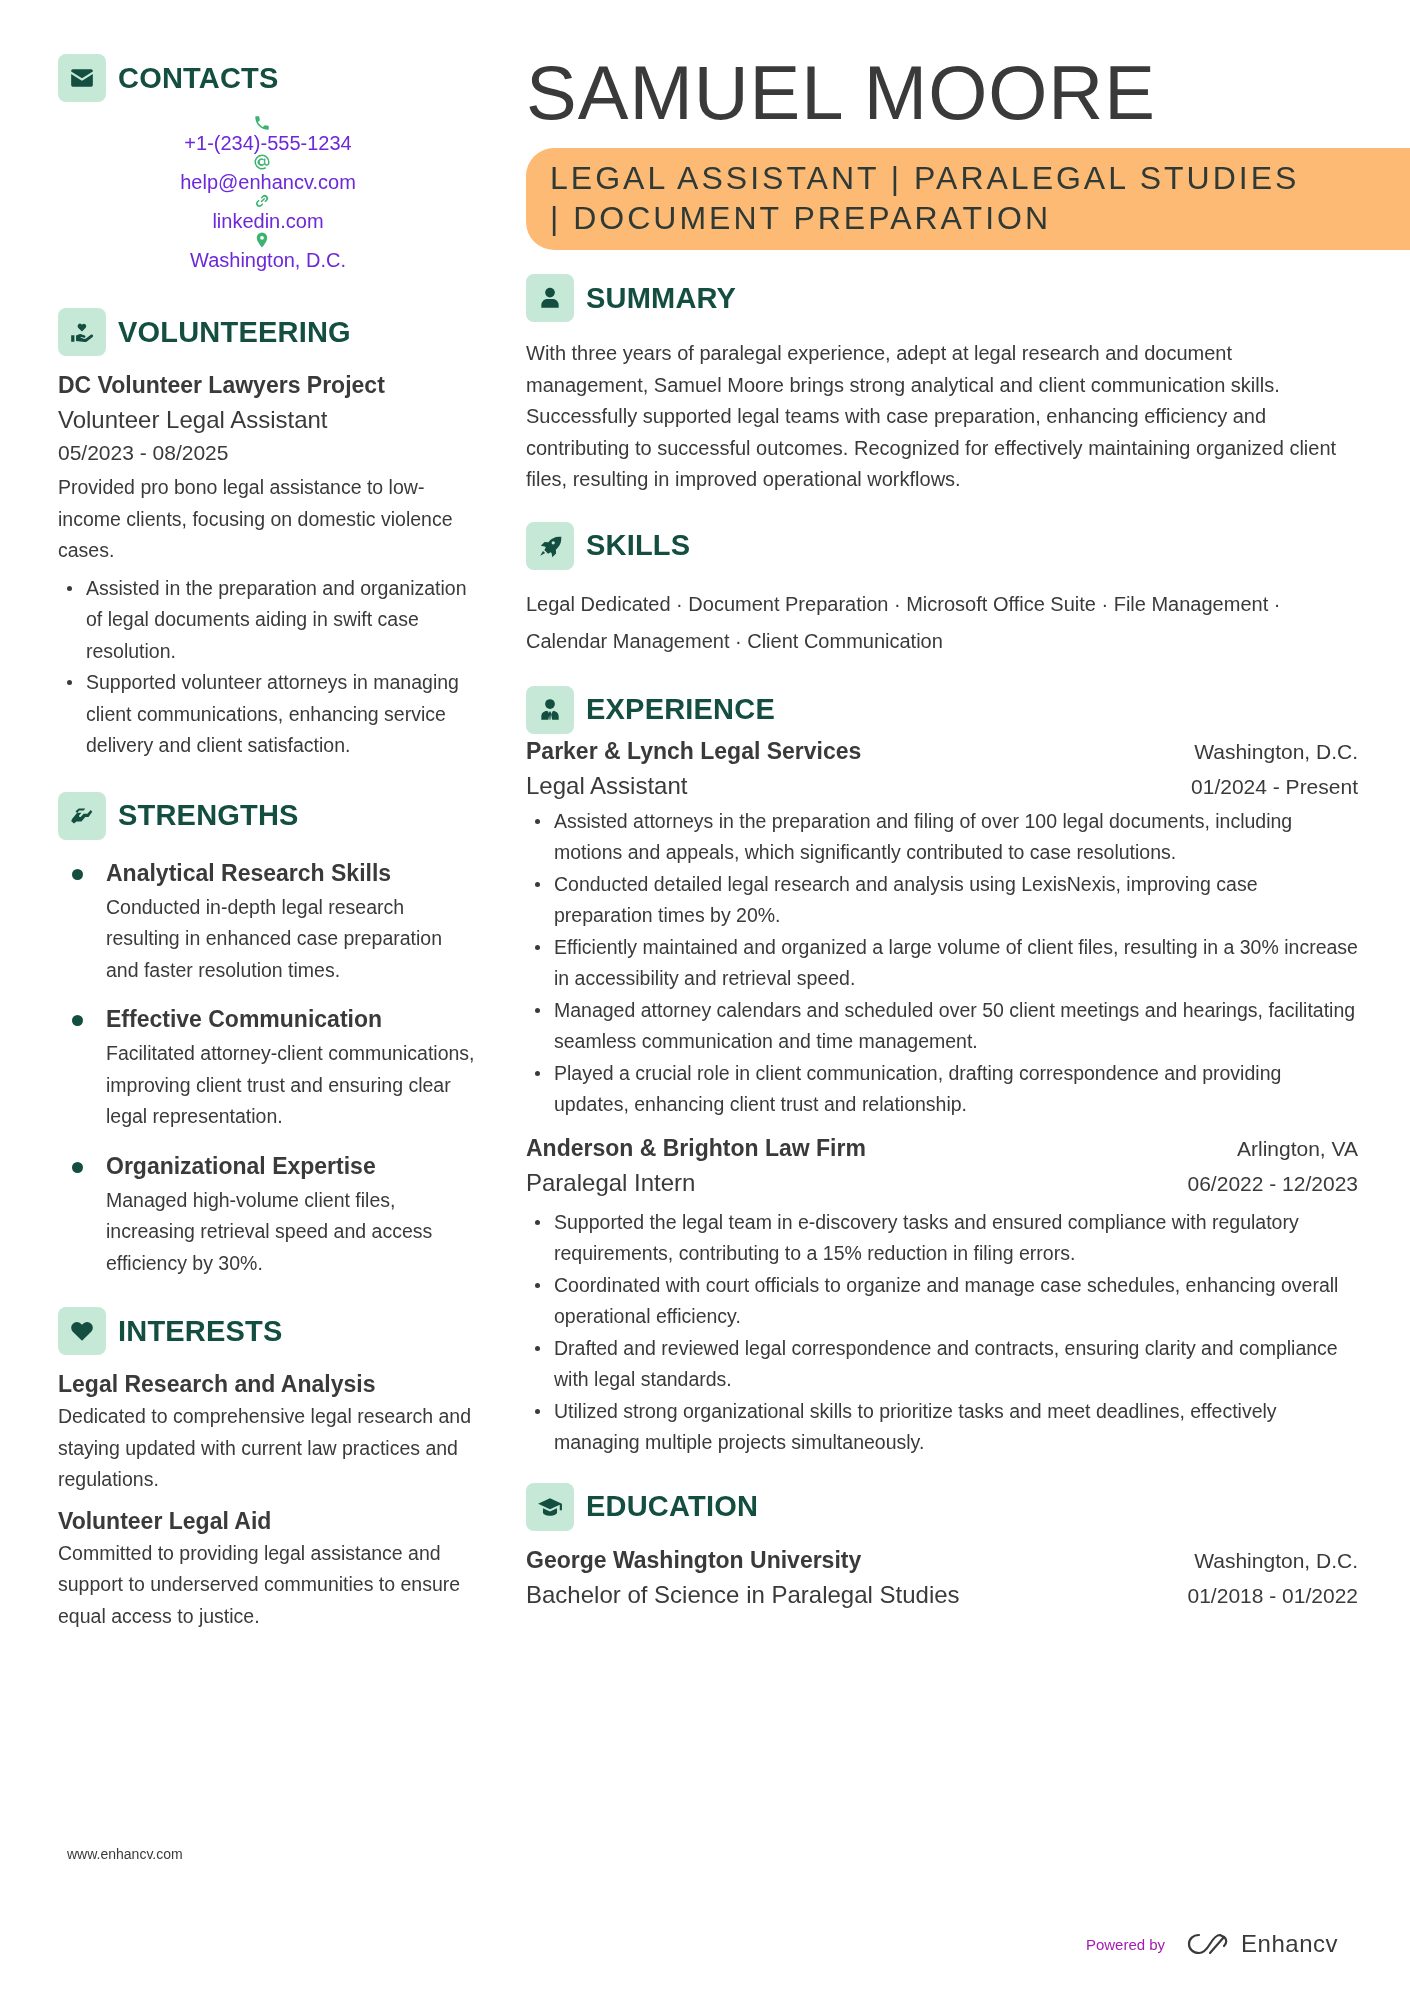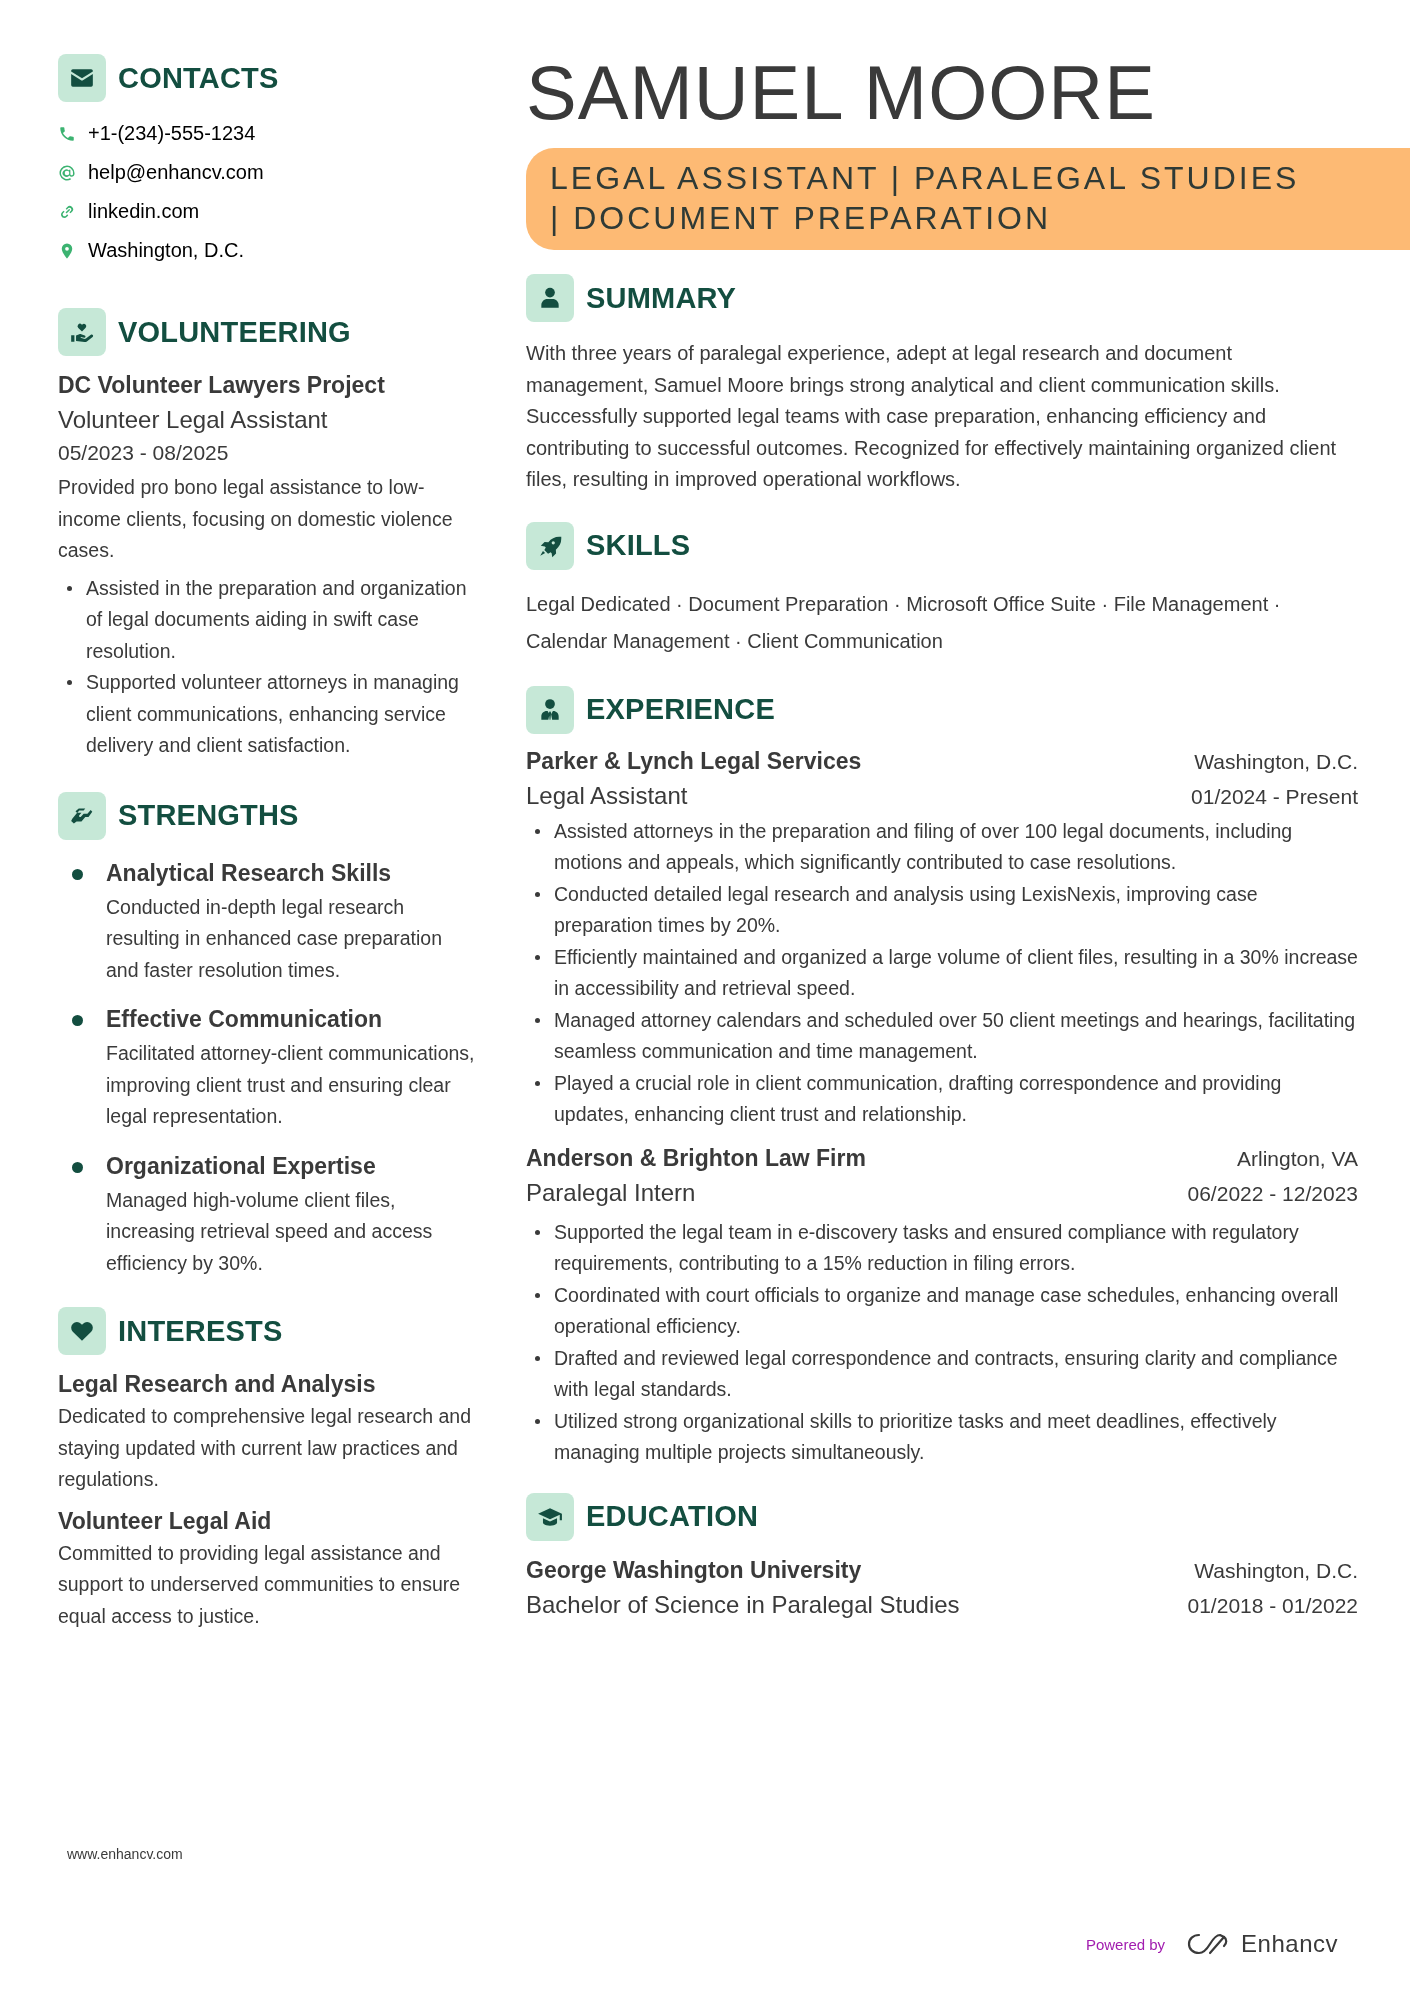--- a/index.html
+++ b/index.html
@@ -24,21 +24,21 @@
       flex-shrink: 0;
     }
     .sec-icon svg { width: 26px; height: 26px; fill: #134e40; }
     .sec-title {
       margin-left: 12px; font-size: 29px; font-weight: 700; color: #134e40;
       letter-spacing: 0.2px;
     }
 
     
     .contacts { margin-top: 12px; }
-    .contact-row { display: flex; align-items: center; height: 39px; font-size: 20px; color: #000000; }
+    .contact-row { display: flex; align-items: center; height: 39px; font-size: 20px; color: #6d28d9; flex-direction: column; }
     .contact-row .c-icon { width: 22px; height: 22px; display: flex; align-items: center; justify-content: flex-start; margin-right: 8px; }
     .contact-row .c-icon svg { width: 18px; height: 18px; fill: #3cb371; }
 
     
     .bold-title { font-size: 23px; font-weight: 700; color: #3a3a3a; line-height: 34px; }
     .role { font-size: 24px; color: #3a3a3a; line-height: 36px; }
     .date { font-size: 21px; color: #3a3a3a; line-height: 30px; }
     .para { font-size: 19.5px; color: #3a3a3a; line-height: 31.5px; }
 
     .bullets { list-style: none; }
@@ -240,21 +240,21 @@
       <div class="sec-head">
         <div class="sec-icon">
           <svg viewBox="0 0 24 24">
               <circle cx="12" cy="6.5" r="4.5"></circle>
               <path d="M4 21v-3c0-2.8 2.2-5 5-5h.8l1.7 3-1 5H4zm16 0h-6l-1-5 1.7-3h.3c2.8 0 5 2.2 5 5v3zM12 13l1 1.5-.6 6.5h-.8l-.6-6.5L12 13z"></path>
             </svg>
         </div>
         <span class="sec-title">EXPERIENCE</span>
       </div>
 
-      <div style="margin-top:10px">
+      <div style="">
         <div class="job-row">
           <span class="bold-title">Parker &amp; Lynch Legal Services</span>
           <span class="job-right">Washington, D.C.</span>
         </div>
         <div class="job-row">
           <span class="role">Legal Assistant</span>
           <span class="job-right">01/2024 - Present</span>
         </div>
         <ul class="bullets" style="margin-top:2px">
           <li>Assisted attorneys in the preparation and filing of over 100 legal documents, including motions and appeals, which significantly contributed to case resolutions.</li>

